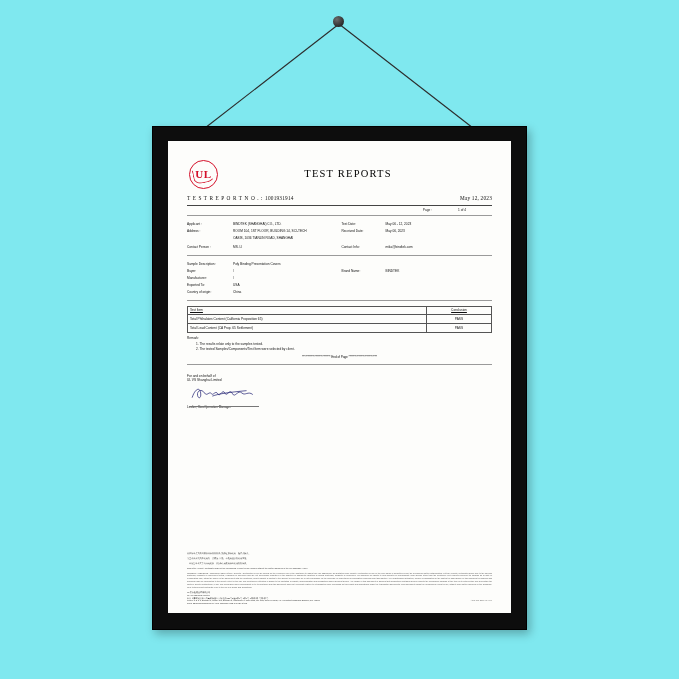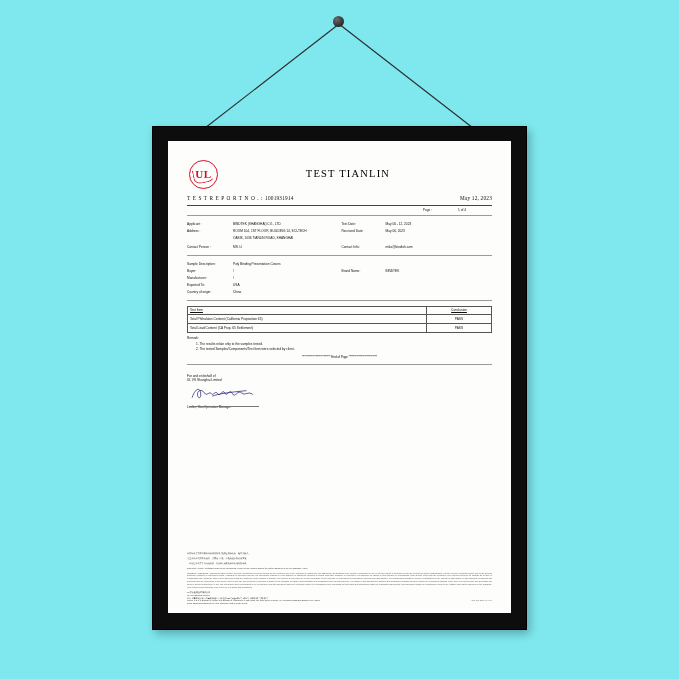--- a/index.html
+++ b/index.html
@@ -239,21 +239,21 @@
 
 <div class="frame">
   <div class="mat">
     <div class="page">
 
       <div class="doc-head">
         <div class="ul-logo">
           <div class="ul-swoosh"></div>
           <div class="ul-text">UL</div>
         </div>
-        <div class="doc-title">TEST  TIANLIN</div>
+        <div class="doc-title">TEST  REPORTS</div>
       </div>
 
       <div class="report-no-row">
         <div class="rn-left">
           <span>T E S T   R E P O R T   N O . :</span>
           <span style="letter-spacing:.2px">1001931914</span>
         </div>
         <div class="rn-right">May 12, 2023</div>
       </div>
       <div class="rule"></div>

